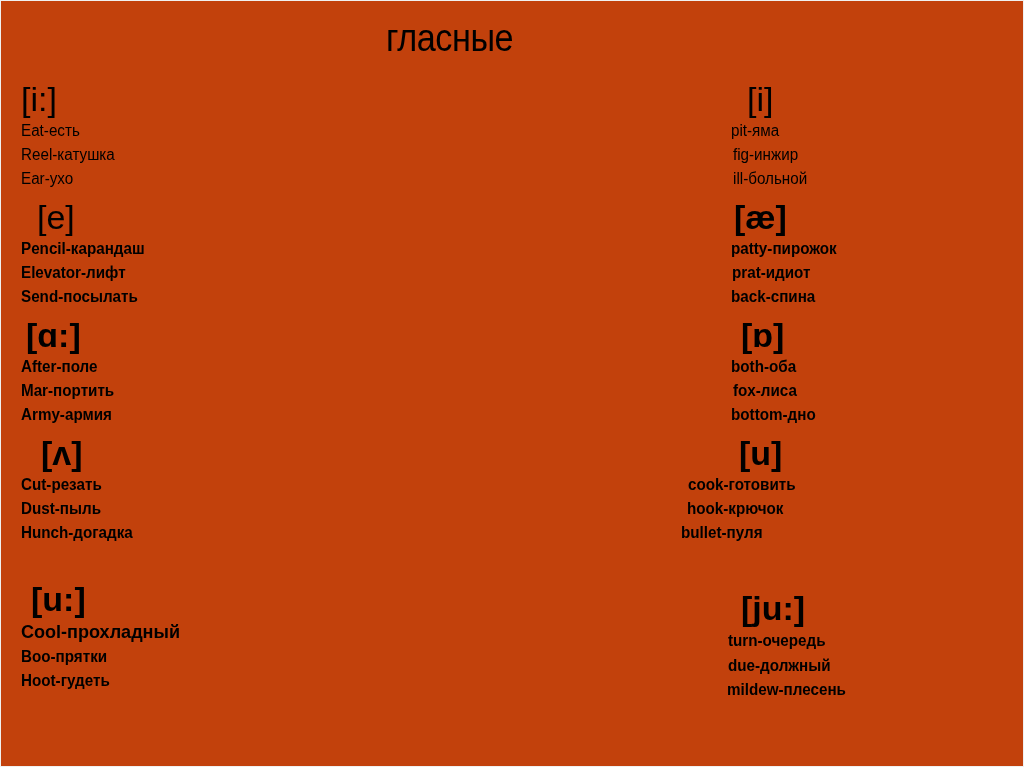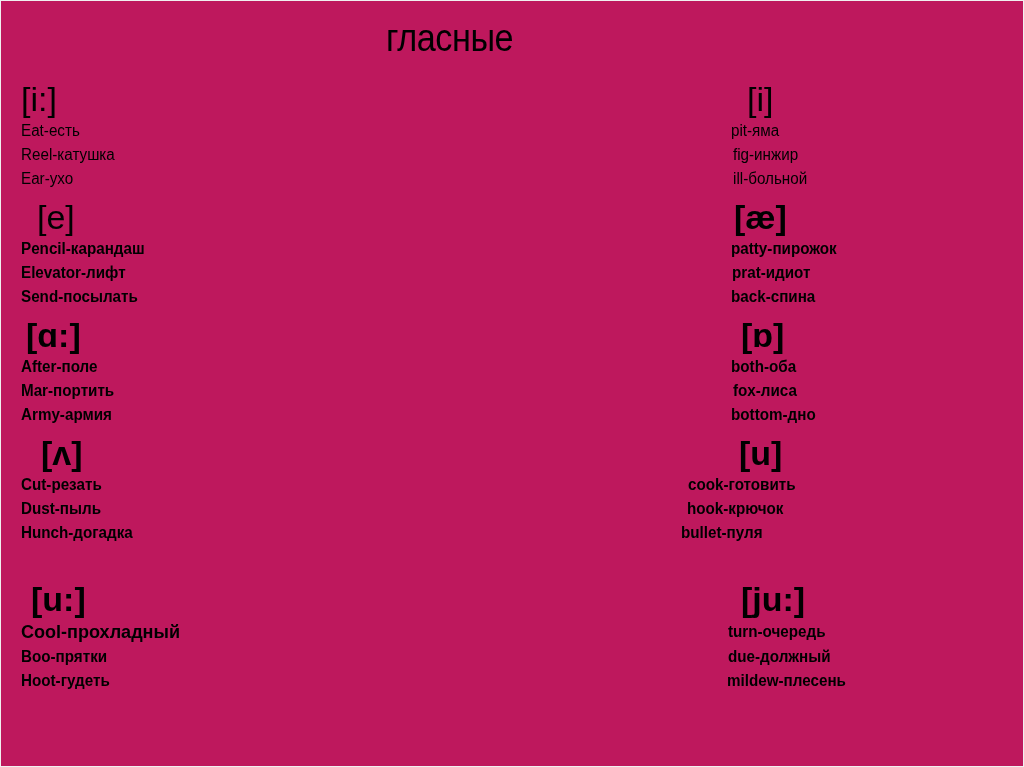--- a/index.html
+++ b/index.html
@@ -14,21 +14,21 @@
       overflow: hidden;
       font-family: "Liberation Sans", "DejaVu Sans", sans-serif;
       color: #000000;
     }
     .slide {
       position: absolute;
       left: 0; top: 0;
       width: 1022px;
       height: 765px;
       border: 1px solid #f0f0f0;
-      background: #be185d;
+      background: #c2410c;
     }
     .title {
       position: absolute;
       left: 385px;
       top: 12px;
       font-size: 38px;
       font-weight: normal;
       letter-spacing: -0.5px;
       transform: scaleX(0.9);
       transform-origin: left top;
@@ -119,19 +119,19 @@
   </div>
 
   <div class="block" style="left:20px; top:578px;">
     <div class="phon bold" style="margin-left:10px;">[u:]</div>
     <div class="word bold big">Cool-прохладный</div>
     <div class="word bold">Boo-прятки</div>
     <div class="word bold">Hoot-гудеть</div>
   </div>
 
   <div class="block" style="left:726px; top:578px;">
-    <div class="phon bold" style="margin-left:14px;">[ju:]</div>
+    <div class="phon bold" style="margin-left:14px;margin-top:9px;">[ju:]</div>
     <div class="word bold" style="margin-left:1px; line-height:26px;">turn-очередь</div>
     <div class="word bold" style="margin-left:1px;">due-должный</div>
     <div class="word bold">mildew-плесень</div>
   </div>
 
 </div>
 
 </body></html>

